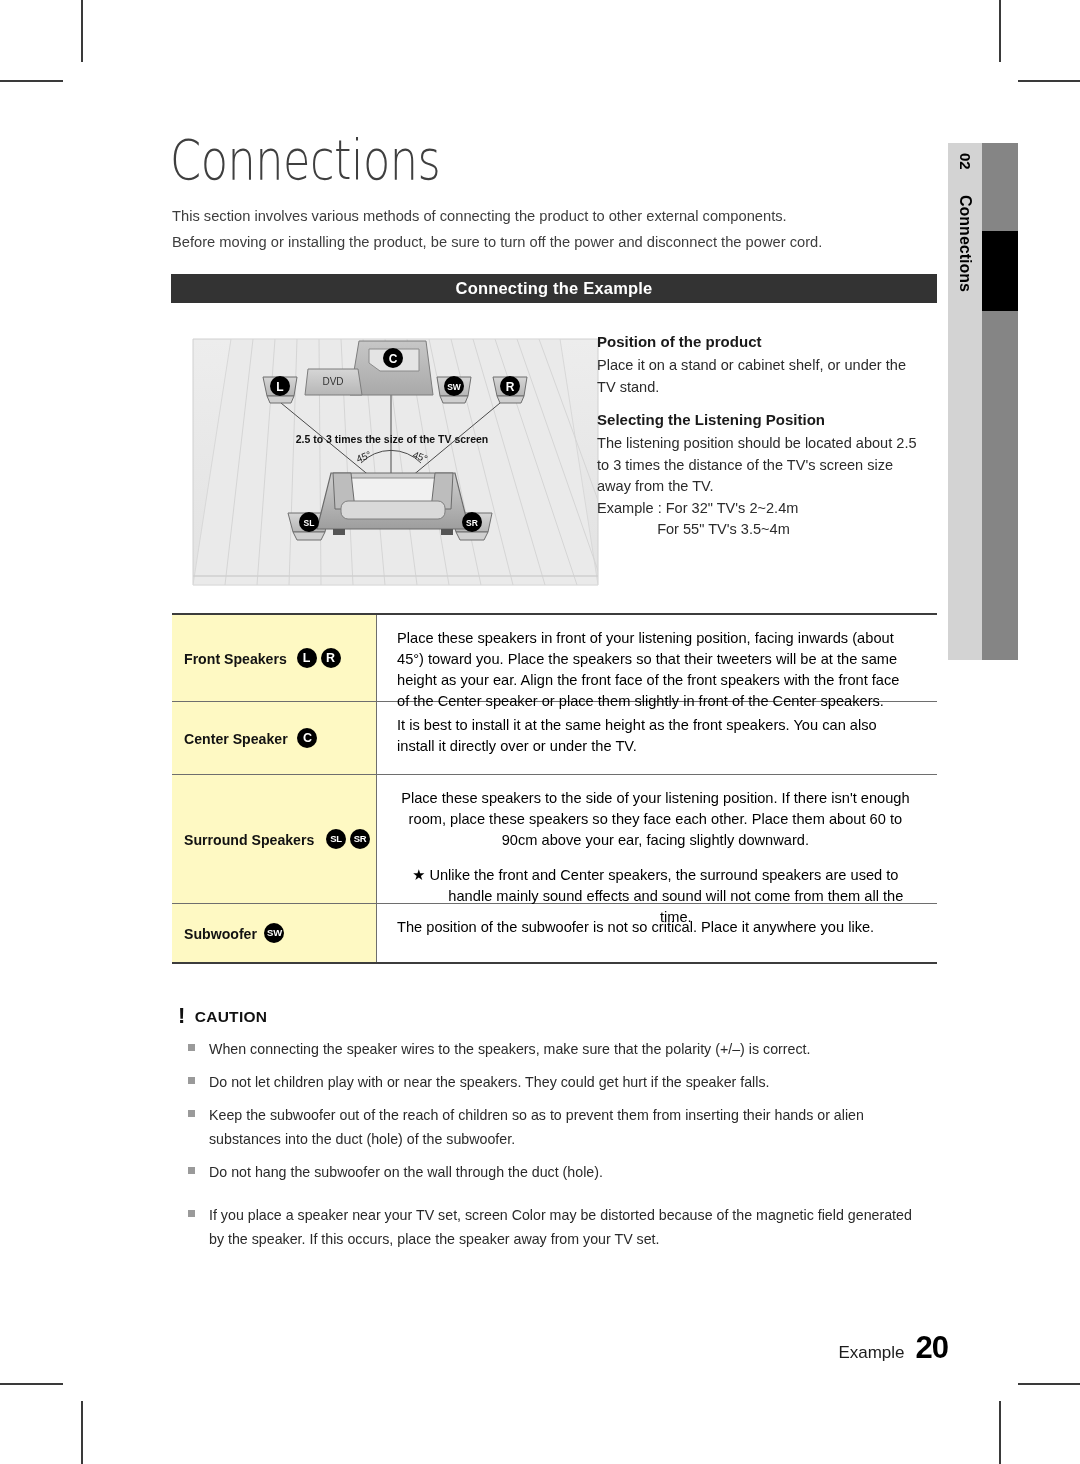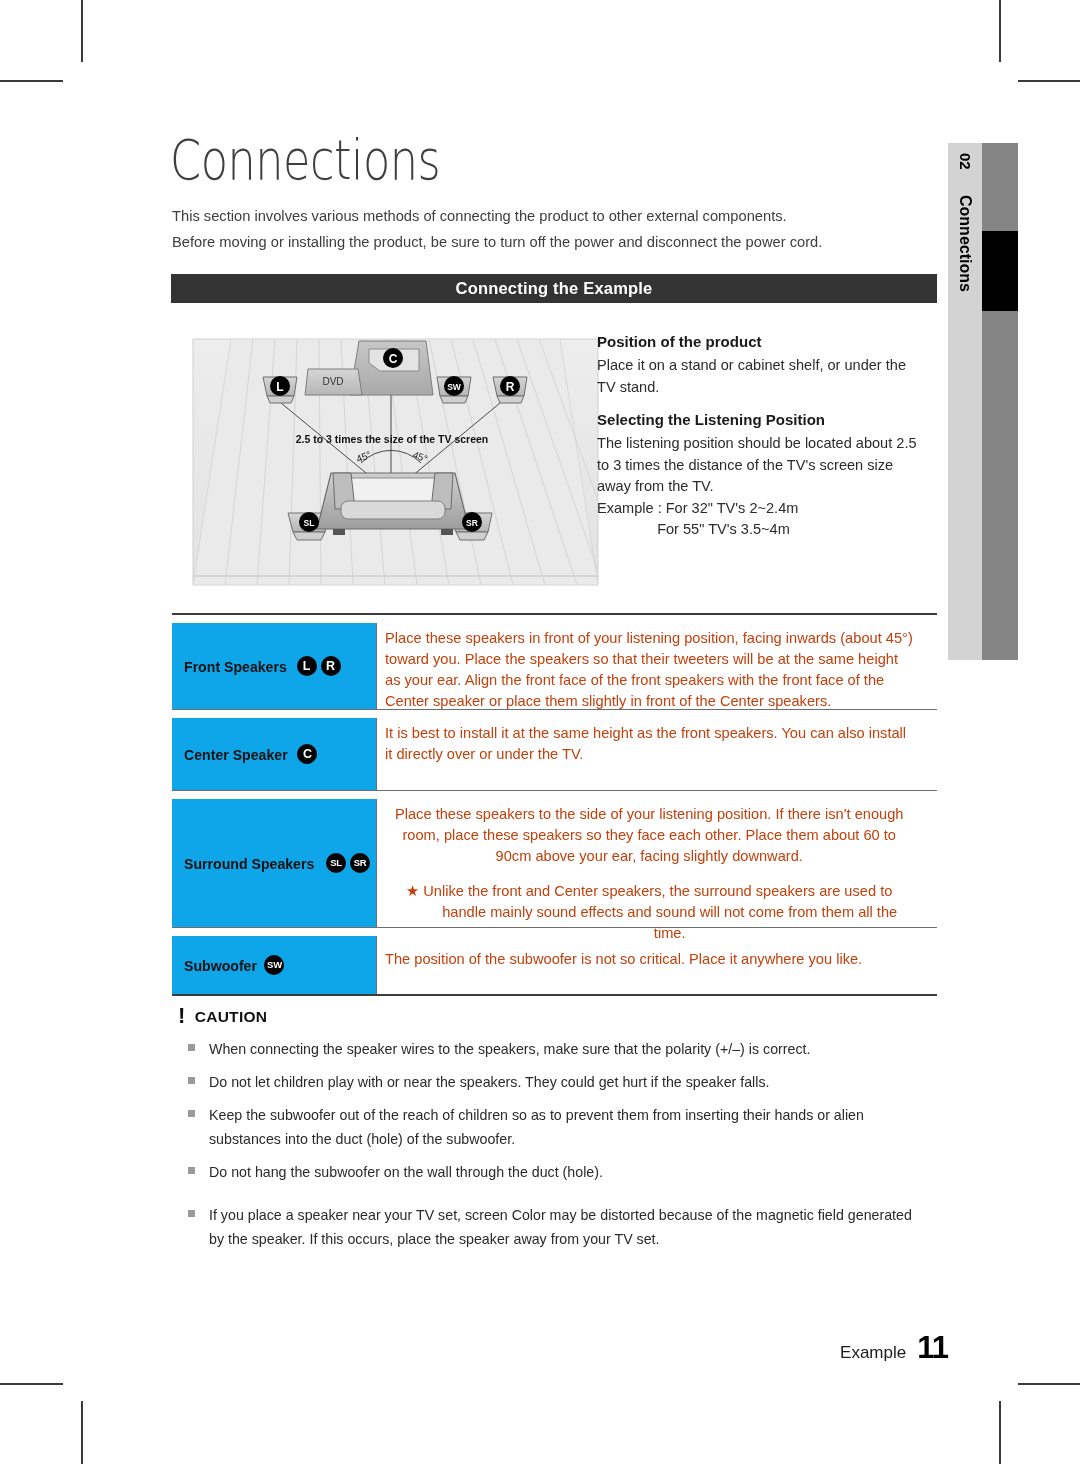--- a/index.html
+++ b/index.html
@@ -172,43 +172,42 @@
   }
   .trow {
     display: flex;
     border-bottom: 1.5px solid #6e6e6e;
   }
   .trow:first-child { border-top: 2.5px solid #3c3c3c; }
   .trow:last-child { border-bottom: 2.5px solid #3c3c3c; align-items: flex-end; }
   .tcell-label {
     width: 205px;
     min-width: 205px;
-    background: #0ea5e9;
+    background: #fef9c3;
     border-right: 1.5px solid #6e6e6e;
     display: flex;
     align-items: center;
     padding: 0 0 0 12px;
     box-sizing: border-box;
     font-size: 15.2px;
     font-weight: bold;
     color: #121212;
-    margin-top: 8px;
   }
   .tcell-label .lbl-txt {
     transform: scaleX(0.93);
     transform-origin: left center;
     display: inline-block;
   }
   .tcell-body {
     flex: 1;
-    padding: 12px 10px 12px 8px;
+    padding: 12px 10px 12px 20px;
     box-sizing: border-box;
     font-size: 15px;
     line-height: 21px;
-    color: #c2410c;
+    color: #000000;
   }
   .tcell-body p {
     margin: 0;
     transform: scaleX(0.975);
     transform-origin: left top;
   }
   .tcell-body p + p { margin-top: 14px; }
   .star-line {
     padding-left: 14px;
     text-indent: -14px;
@@ -536,16 +535,16 @@
 
   <div class="blk" id="note-block">
     <div class="bullet-row">
       <span class="sq"></span>
       <span class="bullet-txt">If you place a speaker near your TV set, screen Color may be distorted because of the magnetic field generated by the speaker. If this occurs, place the speaker away from your TV set.</span>
     </div>
   </div>
 
   <div class="footer">
     <span class="lang">Example</span>
-    <span class="pageno">11</span>
+    <span class="pageno">20</span>
   </div>
 
 </div>
 
 </body></html>

